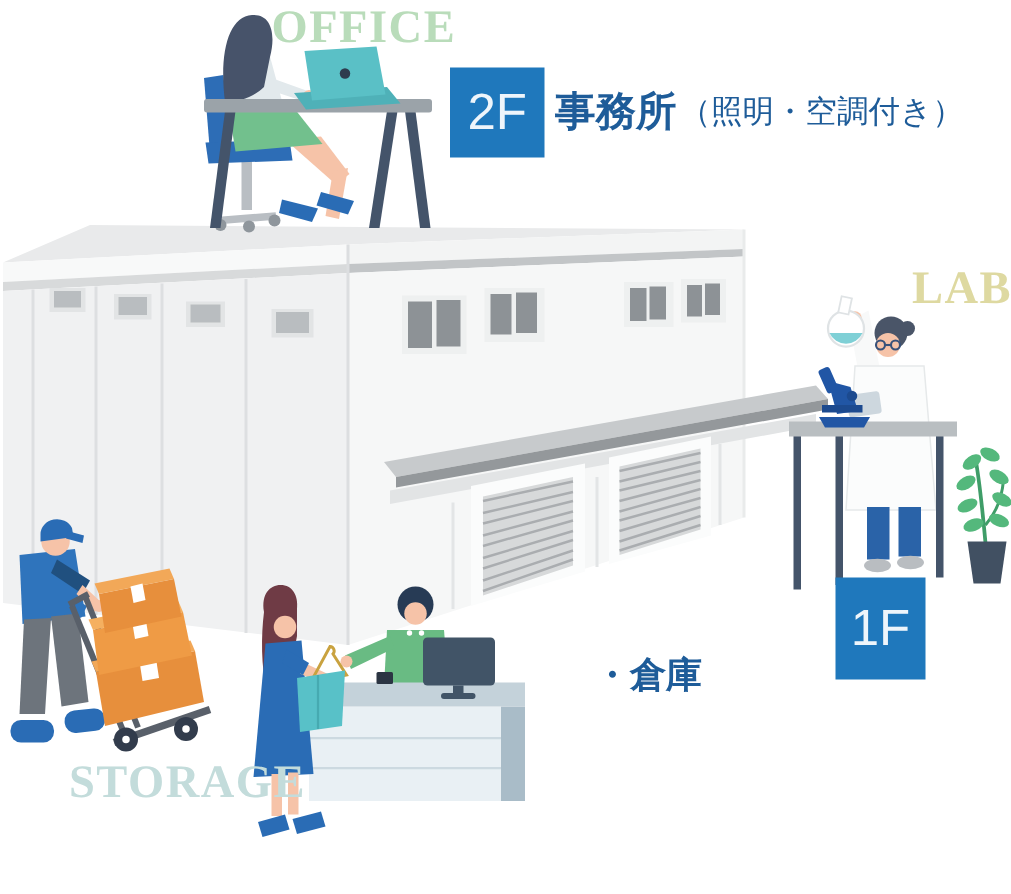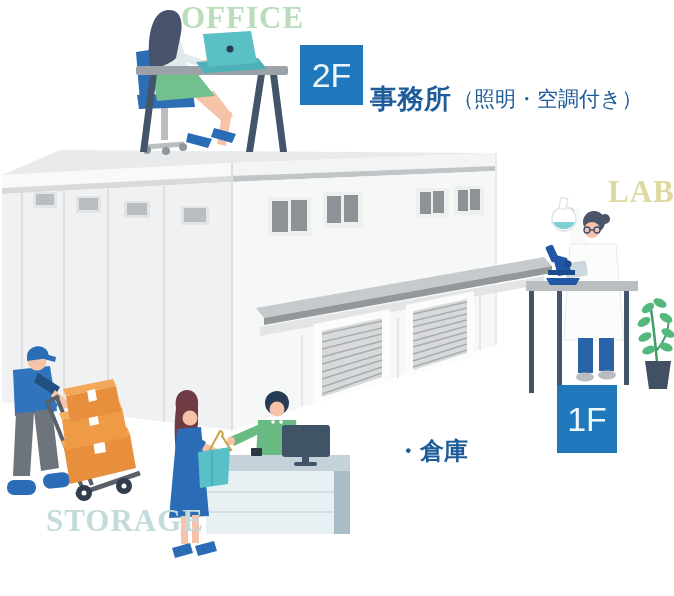--- a/index.html
+++ b/index.html
@@ -11,21 +11,21 @@
               letter-spacing:1px;white-space:nowrap;}
   #office-label{left:181px;top:0px;font-size:31px;color:#b9dcba;}
   #lab-label{left:608px;top:174px;font-size:31px;color:#ded9a1;}
   #storage-label{left:2px;top:503px;font-size:31px;color:#c3dcdb;margin-left:44px;}
   #showroom-label{left:167px;top:558px;font-size:32px;color:#f5cab9;}
   .badge{position:absolute;background:#1f78bc;color:#eef5fb;display:flex;align-items:center;
          justify-content:center;font-family:Liberation Sans, sans-serif;font-size:34px;z-index:6;}
   #badge-2f{left:300px;top:45px;width:63px;height:60px;}
   #badge-1f{left:557px;top:385px;width:60px;height:68px;}
   .callout-box{position:absolute;background:#ffffff;z-index:4;color:#1e5c99;}
-  #callout-2f{left:312px;top:63px;width:356px;height:72px;display:flex;align-items:center;
+  #callout-2f{left:312px;top:38px;width:356px;height:72px;display:flex;align-items:center;
               padding-left:58px;box-sizing:border-box;}
   #callout-2f .title{font-size:27px;font-weight:bold;}
   #callout-2f .note{font-size:21px;margin-left:2px;}
   #callout-1f{left:383px;top:418px;width:229px;height:140px;box-sizing:border-box;
               padding:15px 0 0 13px;}
   #callout-1f .item{display:block;font-size:24px;line-height:36px;font-weight:bold;white-space:nowrap;}
   .tail{position:absolute;background:#ffffff;z-index:5;}
   #tail-2f{left:540px;top:117px;width:60px;height:48px;
            clip-path:polygon(9px 0px,58px 0px,3px 47px);}
   #tail-1f{left:415px;top:364px;width:95px;height:56px;

